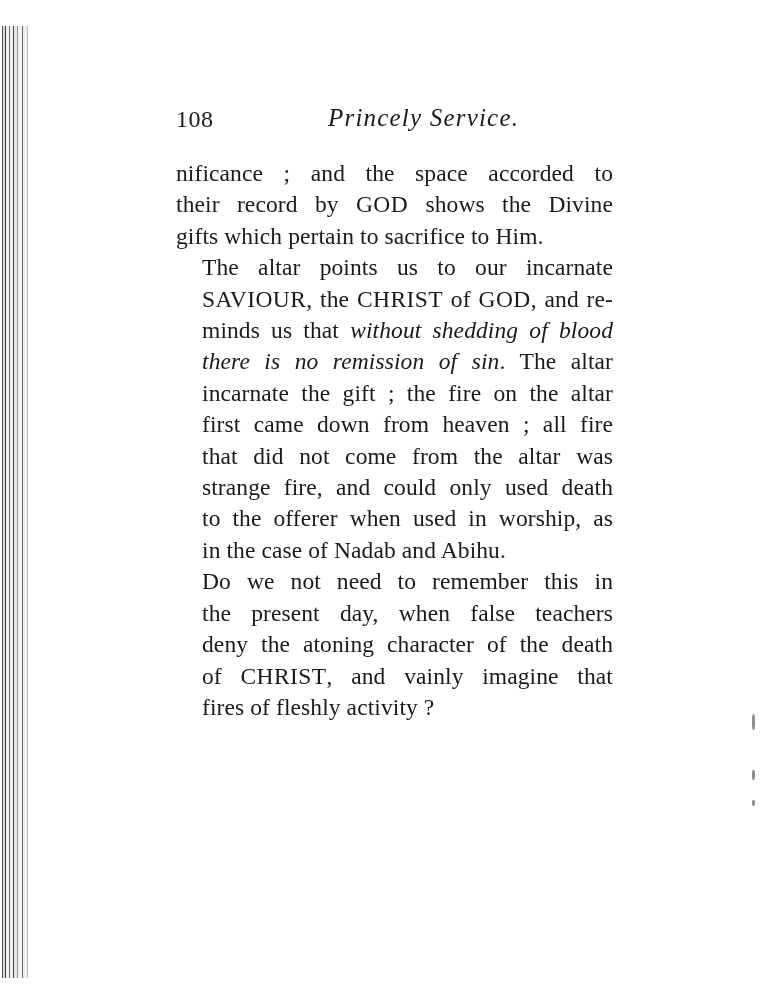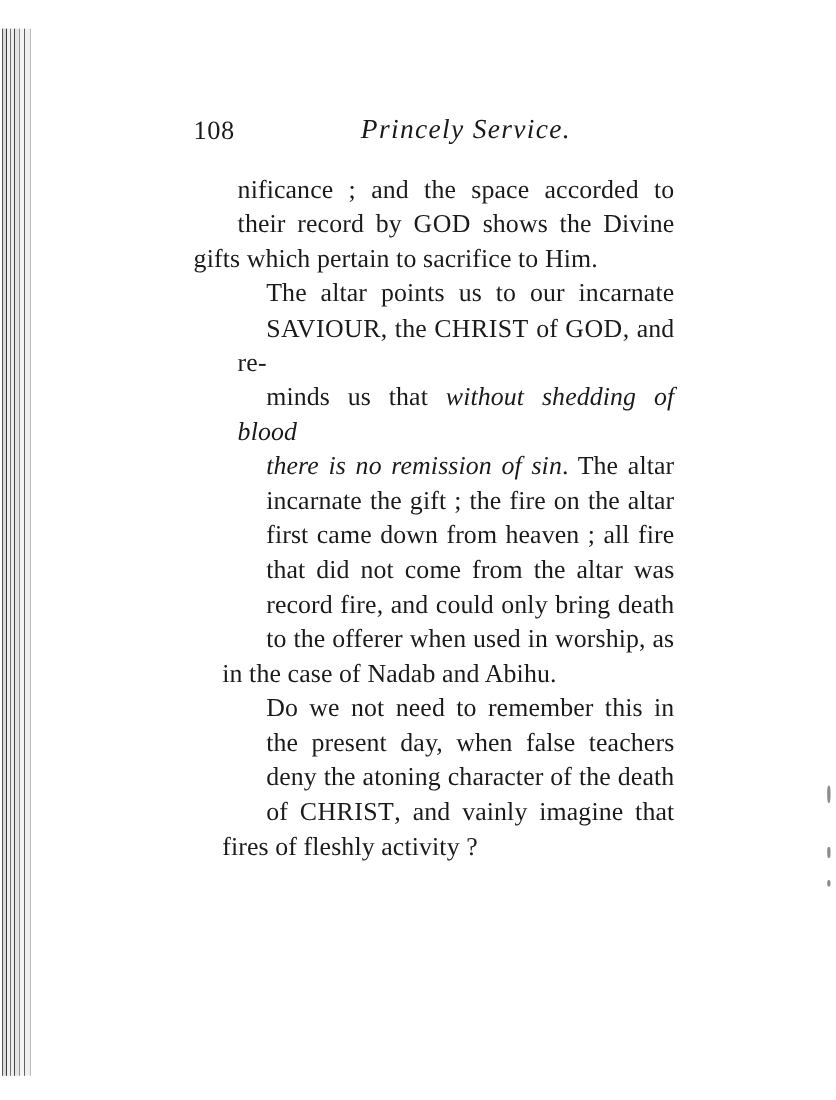--- a/index.html
+++ b/index.html
@@ -118,21 +118,20 @@
   }
   
   .line {
     display: block;
     white-space: nowrap;
   }
   .line.j {
     text-align: justify;
     text-align-last: justify;
     white-space: normal;
-    margin-left: 40px;
   }
 </style>
 </head>
 <body>
 
 <div class="scan-edge"></div>
 <div class="scan-edge-top-fade"></div>
 <div class="scan-edge-bottom-fade"></div>
 
 <div class="speck" style="left:752px; top:714px; width:3px; height:16px;"></div>
@@ -155,21 +154,21 @@
     </p>
 
     <p class="para indent">
       <span class="line j">The altar points us to our incarnate</span>
       <span class="line j"><span class="sc">SAVIOUR</span><span>, the </span><span class="sc">CHRIST</span><span> of </span><span class="sc">GOD</span><span>, and re-</span></span>
       <span class="line j"><span>minds us that </span><span class="ital">without shedding of blood</span></span>
       <span class="line j"><span class="ital">there is no remission of sin</span><span>.   The altar</span></span>
       <span class="line j">incarnate the gift ; the fire on the altar</span>
       <span class="line j">first came down from heaven ; all fire</span>
       <span class="line j">that did not come from the altar was</span>
-      <span class="line j">record fire, and could only bring death</span>
+      <span class="line j">strange fire, and could only used death</span>
       <span class="line j">to the offerer when used in worship, as</span>
       <span class="line">in the case of Nadab and Abihu.</span>
     </p>
 
     <p class="para indent">
       <span class="line j">Do we not need to remember this in</span>
       <span class="line j">the present day, when false teachers</span>
       <span class="line j">deny the atoning character of the death</span>
       <span class="line j"><span>of </span><span class="sc">CHRIST</span><span>, and vainly imagine that</span></span>
       <span class="line">fires of fleshly activity ?</span>

